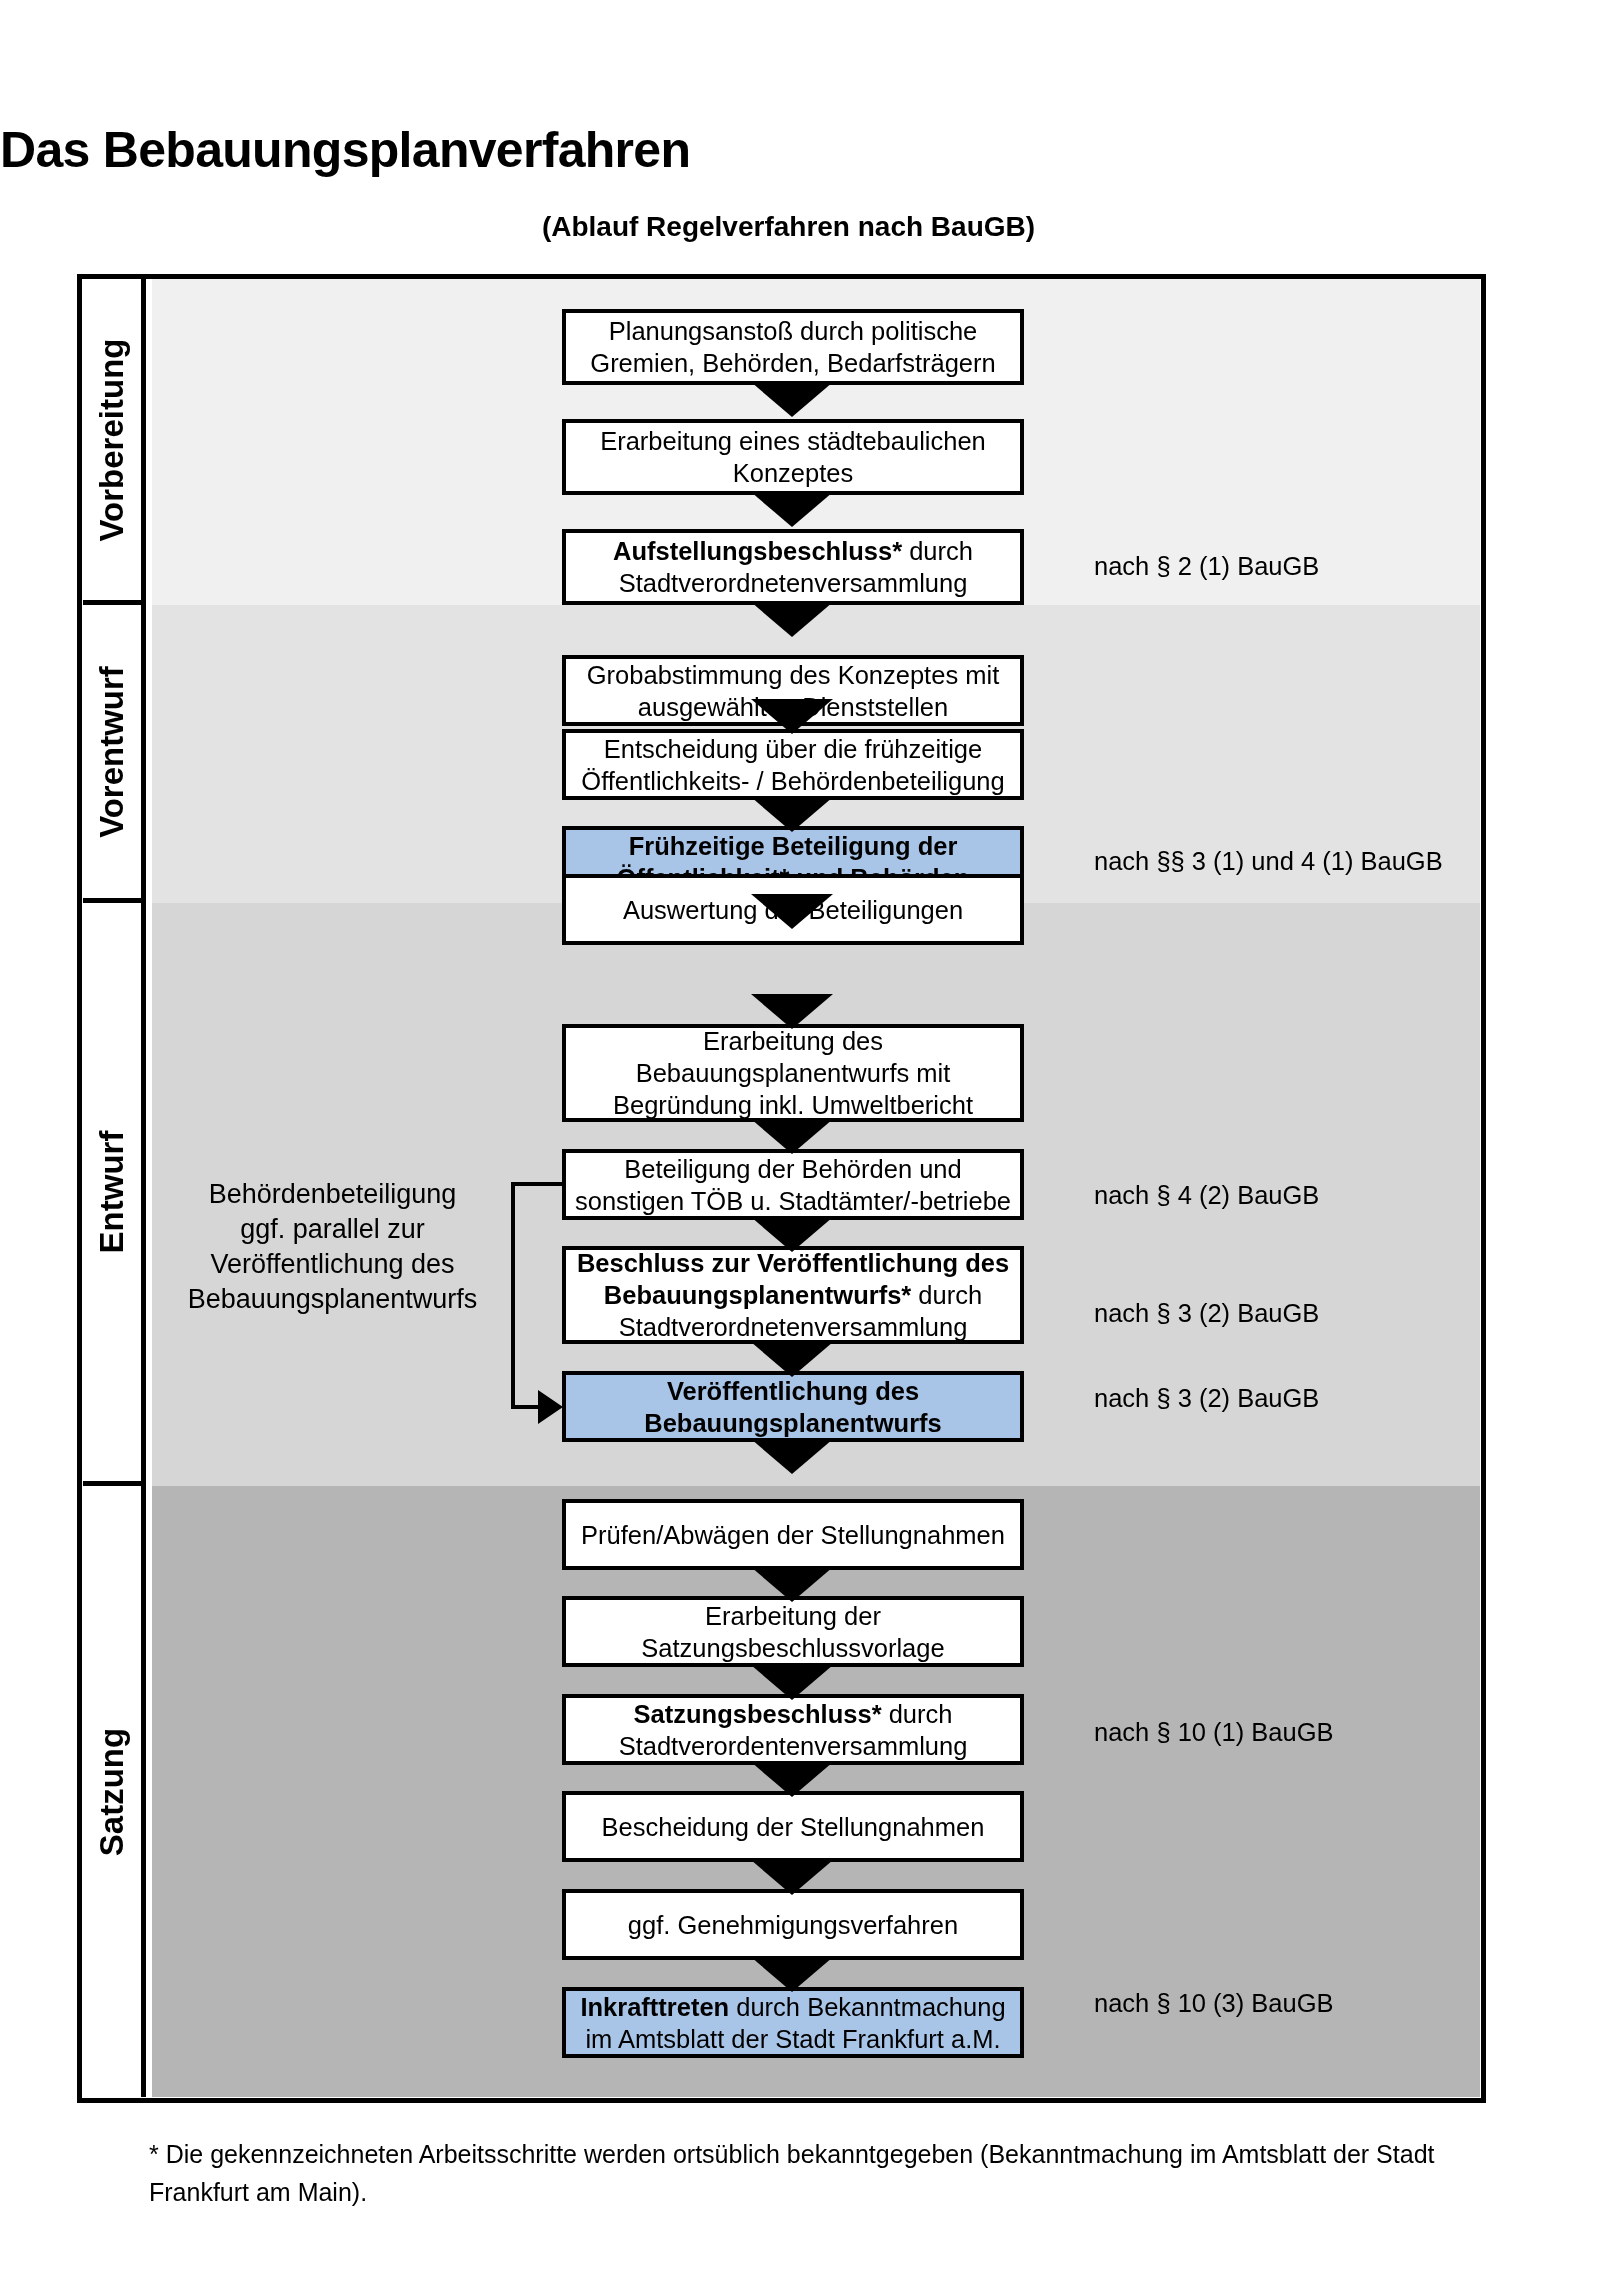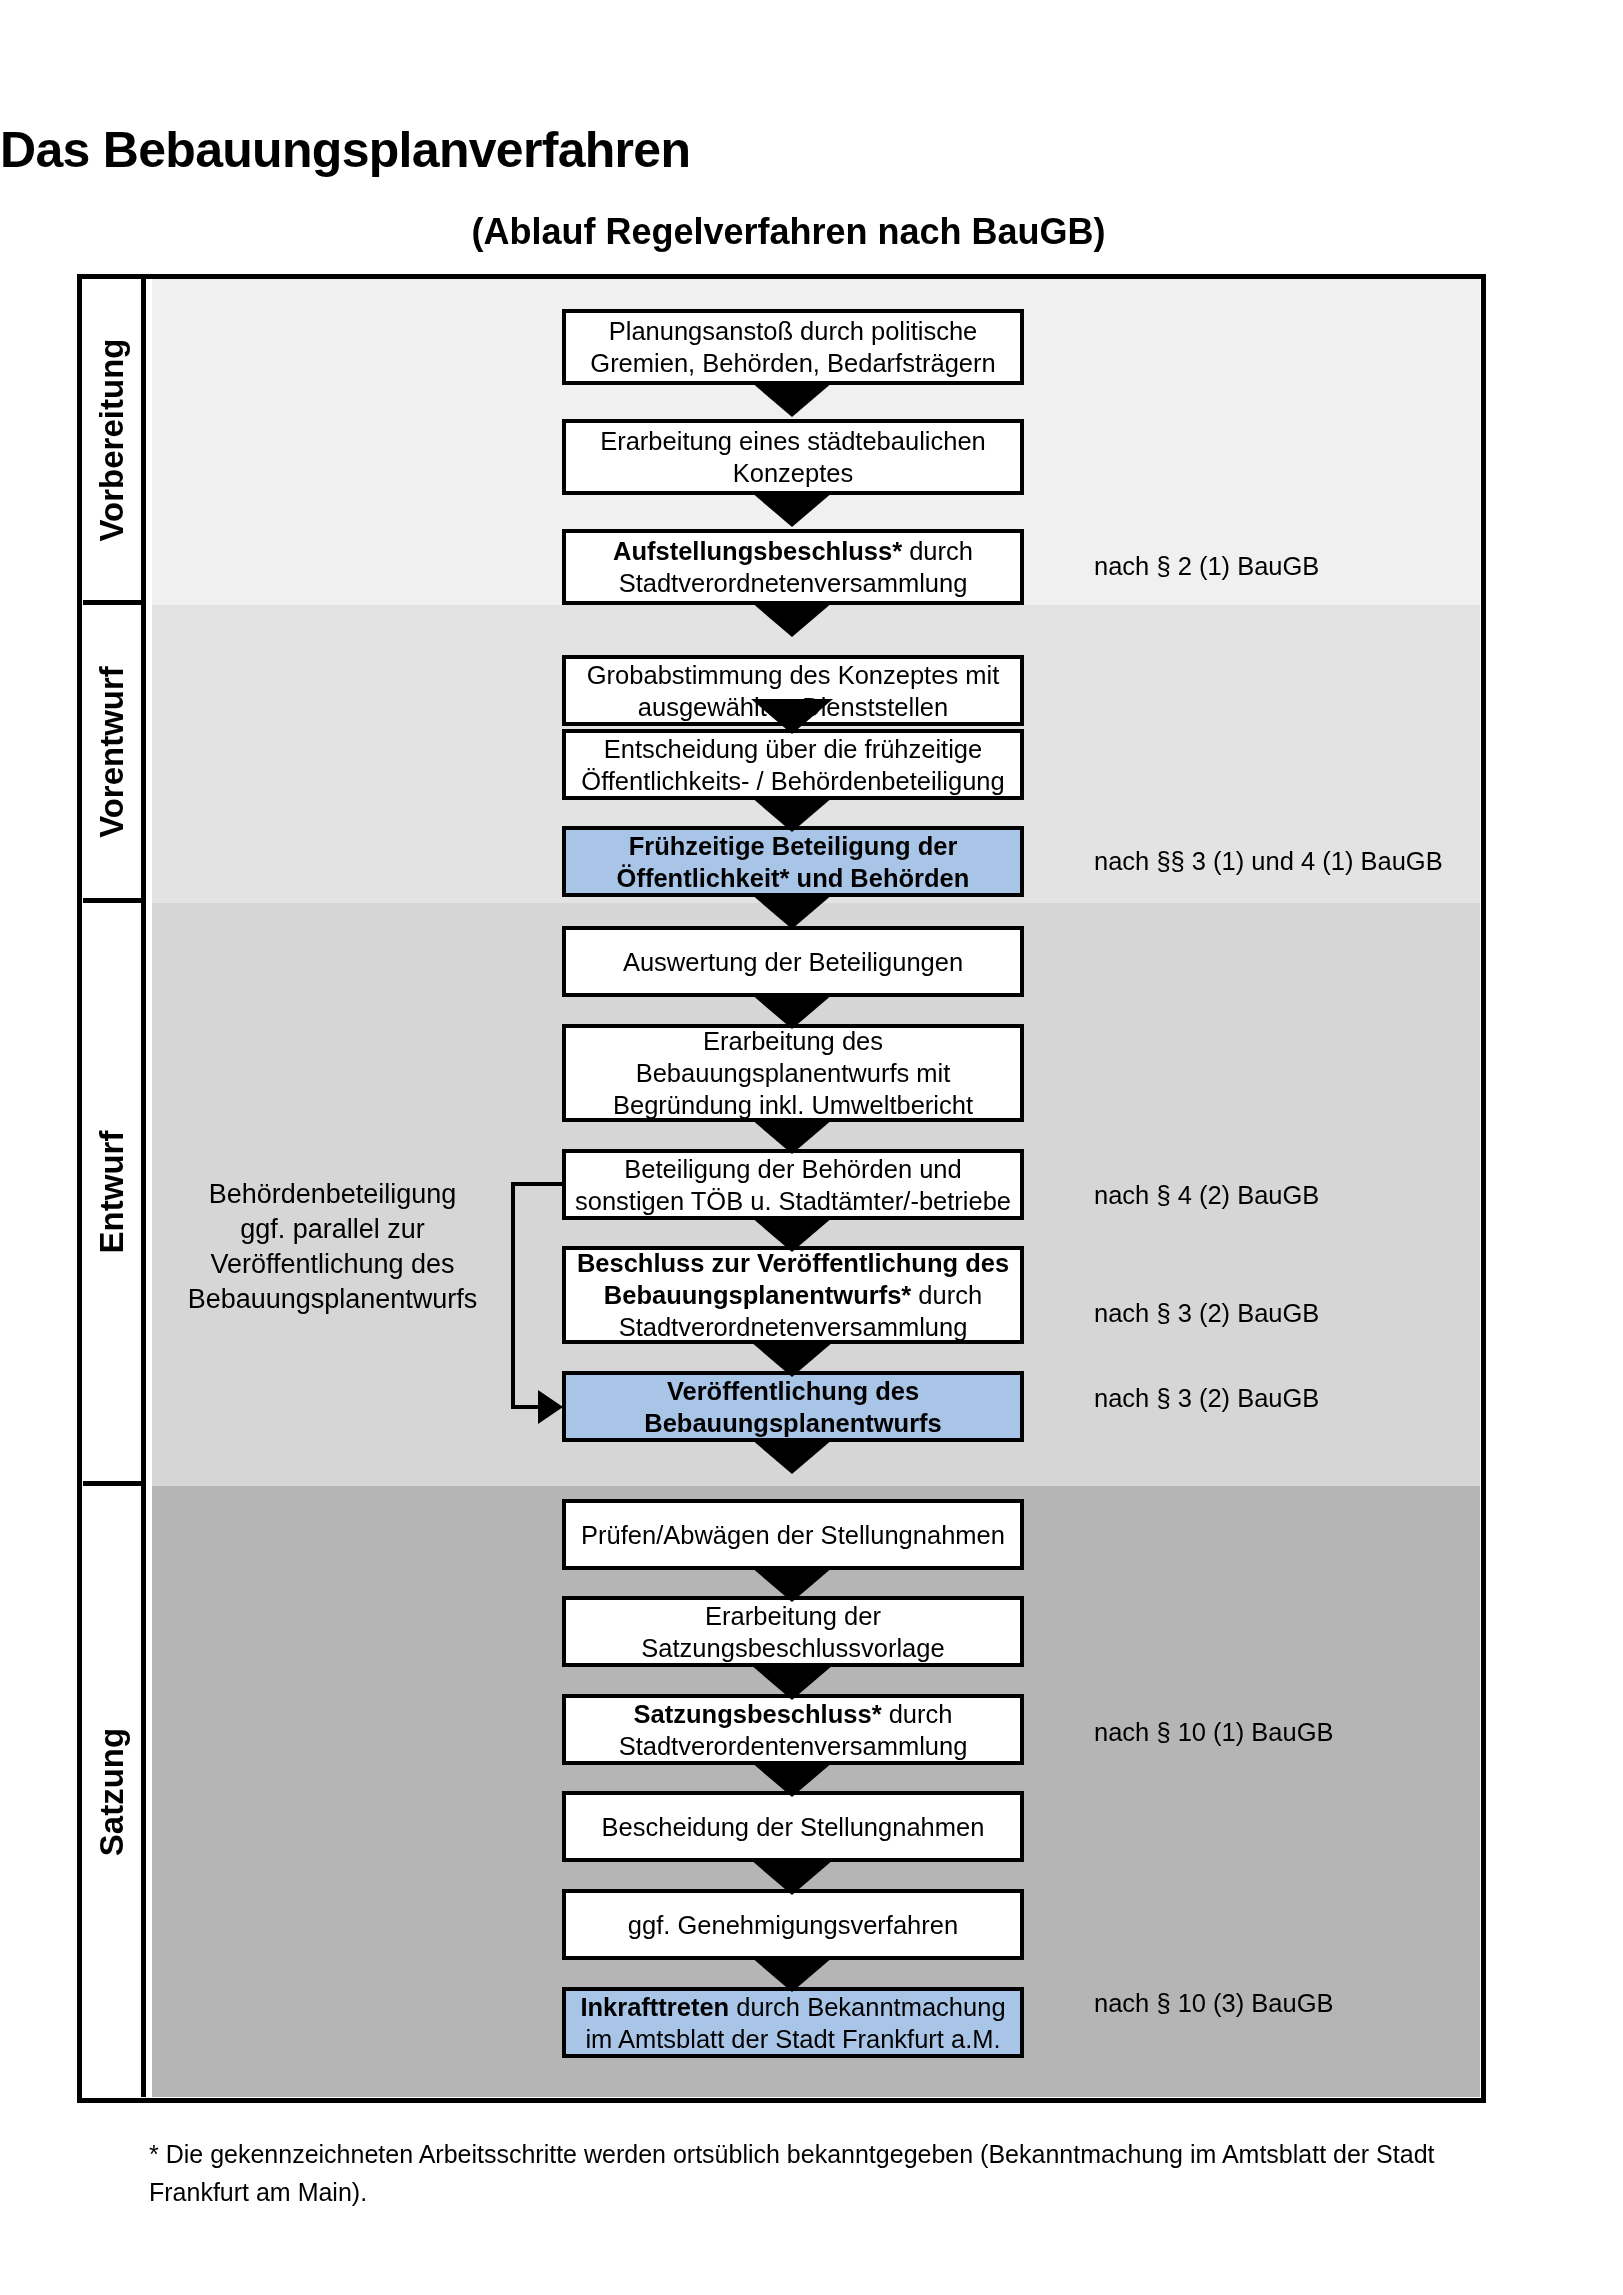--- a/index.html
+++ b/index.html
@@ -1,21 +1,21 @@
 <!DOCTYPE html>
 <html style="font-size:10.5px"><head>
 <meta charset="utf-8">
 <style>
   html,body{margin:0;padding:0;background:#ffffff;}
   .page{position:relative;width:1623px;height:2295px;background:#ffffff;
         font-family:"Liberation Sans",sans-serif;color:#000;overflow:hidden;}
   .title{position:absolute;left:0;top:121px;width:1577px;text-align:left;
          font-size:50px;font-weight:bold;letter-spacing:-0.7px;}
   .subtitle{position:absolute;left:0;top:211px;width:1577px;text-align:center;
-            font-size:36px;font-weight:bold;}
+            font-size:28px;font-weight:bold;}
   .chart-frame{position:absolute;left:77px;top:274px;width:1409px;height:1829px;
                border:5.9px solid #000;box-sizing:border-box;z-index:5;}
   .label-col-cell{position:absolute;left:83px;width:63px;background:#ffffff;
                   border-right:5.9px solid #000;box-sizing:border-box;z-index:2;
                   display:flex;align-items:center;justify-content:center;}
   .label-col-cell.sep{border-bottom:5.9px solid #000;}
   .rot-label{transform:rotate(-90deg);white-space:nowrap;font-weight:bold;font-size:33px;}
   .section-bg{position:absolute;left:152px;width:1328px;z-index:1;}
   .flow-box{position:absolute;left:562px;width:462px;background:#ffffff;
             border:4.6px solid #000;box-sizing:border-box;z-index:6;
@@ -99,21 +99,21 @@
   </div>
   <div class="arrow-down" style="top:797px;"></div>
 
   <div class="flow-box blue allbold" style="top:826px;height:71px;">
     <div class="ln">Frühzeitige Beteiligung der
 Öffentlichkeit* und Behörden</div>
   </div>
   <div class="arrow-down" style="top:894px;"></div>
   <div class="nach" style="top:847px;">nach §§ 3 (1) und 4 (1) BauGB</div>
 
-  <div class="flow-box" style="top:926px;height:71px;">
+  <div class="flow-box" style="top:874px;height:71px;">
     <div class="ln">Auswertung der Beteiligungen</div>
   </div>
   <div class="arrow-down" style="top:994px;"></div>
 
   <div class="flow-box" style="top:1024px;height:98px;">
     <div class="ln">Erarbeitung des
 Bebauungsplanentwurfs mit
 Begründung inkl. Umweltbericht</div>
   </div>
   <div class="arrow-down" style="top:1119px;"></div>

